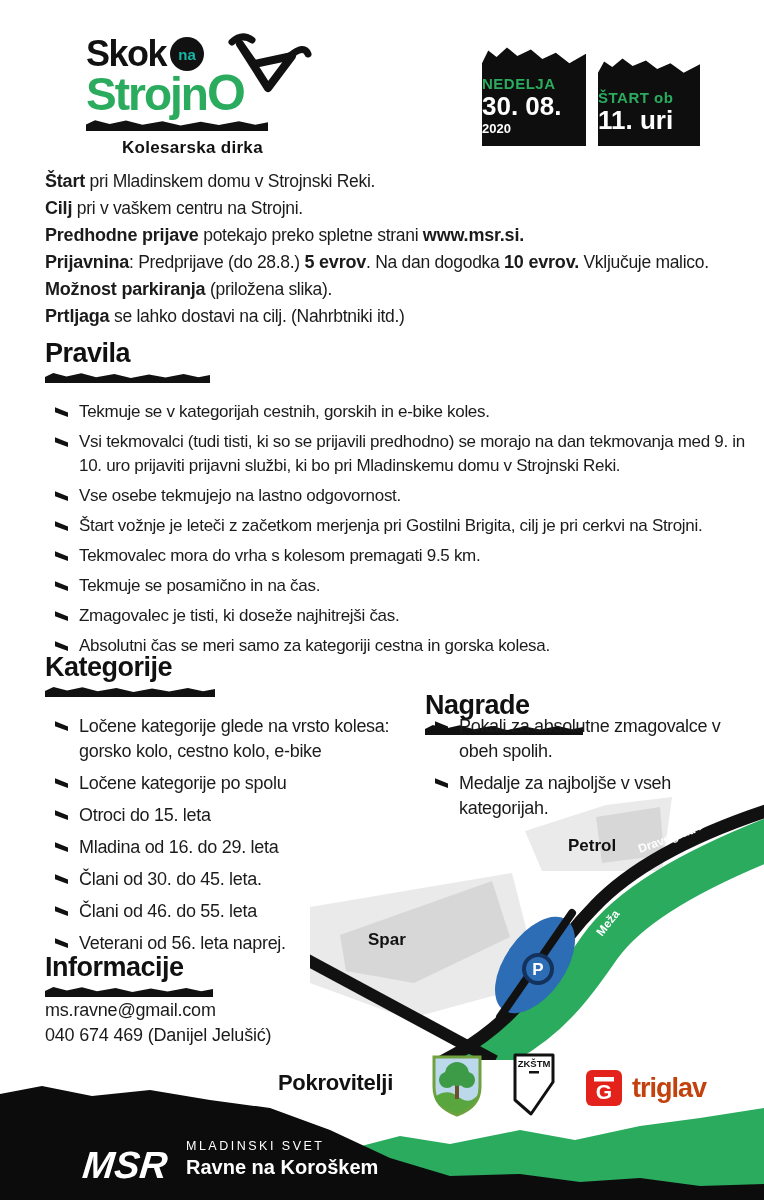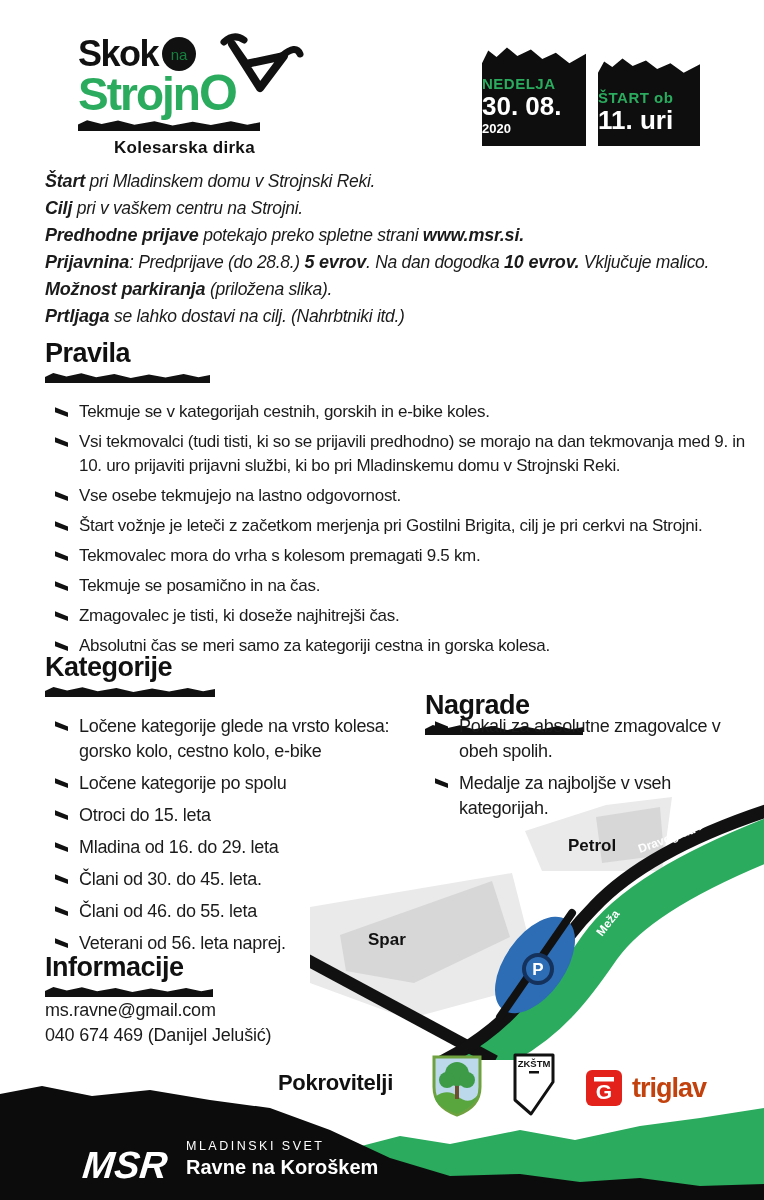--- a/index.html
+++ b/index.html
@@ -5,45 +5,45 @@
   :root{
     --green:#2AAB5E; --ink:#111111; --body:#1b1b1b; --blue:#2D6DB5;
     --triglav-red:#E3231B; --map-gray:#EAEAEA; --map-gray-dark:#D7D7D7;
   }
   *{box-sizing:border-box;}
   html,body{margin:0;padding:0;background:#ffffff;}
   body{font-family:"Liberation Sans","DejaVu Sans",sans-serif;color:var(--body);}
   .page{position:relative;width:764px;height:1200px;background:#fff;overflow:hidden;}
 
   
-  .logo{position:absolute;left:78px;top:36px;width:220px;}
+  .logo{position:absolute;left:86px;top:36px;width:220px;}
   .logo-row1{display:flex;align-items:center;position:relative;z-index:2;}
   .logo-skok{font-size:36px;font-weight:900;letter-spacing:-1.5px;color:var(--ink);line-height:1;}
-  .logo-na{width:34px;height:34px;background:var(--ink);color:#15803d;border-radius:50%;
-    display:flex;align-items:center;justify-content:center;font-weight:400;font-size:15px;margin-left:4px;}
+  .logo-na{width:34px;height:34px;background:var(--ink);color:#14b8a6;border-radius:50%;
+    display:flex;align-items:center;justify-content:center;font-weight:700;font-size:15px;margin-left:4px;}
   .bike-icon{position:absolute;left:116px;top:-10px;z-index:1;}
   .logo-strojno{font-size:46px;font-weight:900;color:var(--green);letter-spacing:-2px;line-height:1;margin-top:-4px;}
   .logo-strojno .bigO{font-size:50px;}
   .logo-underline{margin-top:1px;width:182px;height:12px;background:var(--ink);
     clip-path:polygon(0 45%,5% 10%,13% 42%,22% 12%,31% 48%,42% 18%,52% 55%,63% 22%,73% 50%,84% 18%,93% 48%,100% 28%,100% 100%,0 100%);}
   .logo-sub{font-size:17px;font-weight:800;color:var(--ink);margin-top:7px;margin-left:36px;letter-spacing:.3px;}
 
   
   .badge{position:absolute;background:#0e0e0e;color:#fff;text-align:left;
     display:flex;flex-direction:column;justify-content:flex-end;padding-bottom:10px;
     clip-path:polygon(0 22%,6% 10%,14% 16%,24% 7%,34% 15%,47% 9%,58% 18%,71% 12%,84% 22%,100% 13%,100% 100%,0 100%);}
   .badge-date{left:482px;top:40px;width:104px;height:106px;}
   .badge-start{left:598px;top:52px;width:102px;height:94px;}
   .badge-top{color:var(--green);font-weight:800;font-size:15px;letter-spacing:.5px;}
   .badge-main{font-weight:900;font-size:26px;line-height:1.15;}
   .badge-sub{font-weight:800;font-size:13px;line-height:1.1;}
 
   
   .info{position:absolute;left:45px;top:168px;width:700px;font-size:17.5px;line-height:27px;letter-spacing:-0.3px;}
-  .info .line{white-space:nowrap;font-style:italic;}
+  .info .line{white-space:nowrap;}
   .info .b,.b{font-weight:800;}
   .info .b{font-size:18px;letter-spacing:-0.2px;}
 
   
   .h{position:absolute;color:var(--ink);font-size:27px;font-weight:900;letter-spacing:-0.5px;line-height:1;}
   .h-bar{height:11px;background:var(--ink);margin-top:5px;
     clip-path:polygon(0 45%,5% 10%,13% 42%,22% 12%,31% 48%,42% 18%,52% 55%,63% 22%,73% 50%,84% 18%,93% 48%,100% 28%,100% 100%,0 100%);}
 
   
   .blist{position:absolute;list-style:none;margin:8px;padding:0;font-size:17px;line-height:24px;letter-spacing:-0.3px;color:var(--body);}

